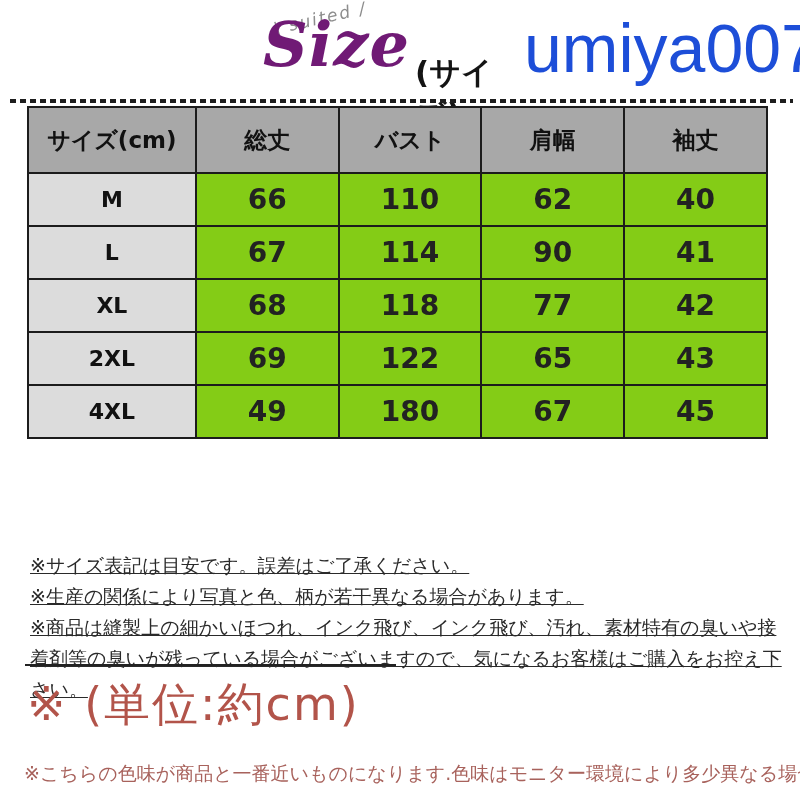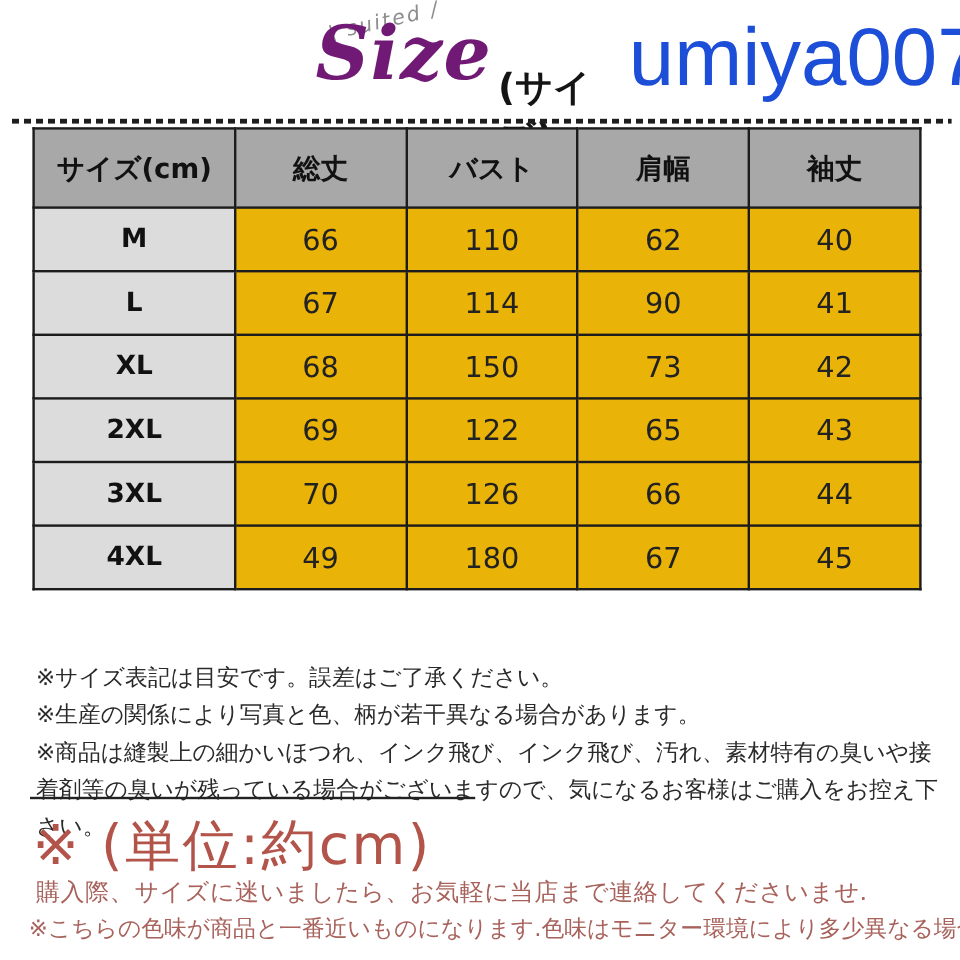--- a/index.html
+++ b/index.html
@@ -51,32 +51,32 @@
     color:#111;
   }
   .size-table thead th{
     background:#a8a8a8;height:62px;font-size:23px;font-weight:bold;
   }
   .size-table tbody tr{height:53px;}
   .size-table tbody th{
     background:#dcdcdc;font-size:22px;font-weight:bold;
   }
   .size-table tbody td{
-    background:#eab308;font-size:24px;font-weight:normal;color:#222;
+    background:#84cc16;font-size:28px;font-weight:bold;color:#222;
   }
   .size-table col.c0{width:22.7%;}
   .size-table col.cn{width:19.325%;}
 
   
   .notes{
     position:absolute;left:30px;top:550px;width:752px;
     font-size:19px;line-height:31px;color:#2a2a2a;
     word-break:break-all;
   }
-  .note-line{margin:0;}
+  .note-line{margin:0;text-decoration:underline;}
 
   
   .rule{
     position:absolute;left:25px;top:664px;width:371px;height:0;
     border-top:2px solid #222222;
   }
   .unit-note{
     position:absolute;left:27px;top:674px;
     font-size:46px;color:#b2544a;letter-spacing:2px;
   }
@@ -131,52 +131,44 @@
       <tr>
         <th>L</th>
         <td>67</td>
         <td>114</td>
         <td>90</td>
         <td>41</td>
       </tr>
       <tr>
         <th>XL</th>
         <td>68</td>
-        <td>150</td>
-        <td>73</td>
+        <td>118</td>
+        <td>77</td>
         <td>42</td>
       </tr>
       <tr>
         <th>2XL</th>
         <td>69</td>
         <td>122</td>
         <td>65</td>
         <td>43</td>
-      </tr>
-      <tr>
-        <th>3XL</th>
-        <td>70</td>
-        <td>126</td>
-        <td>66</td>
-        <td>44</td>
       </tr>
       <tr>
         <th>4XL</th>
         <td>49</td>
         <td>180</td>
         <td>67</td>
         <td>45</td>
       </tr>
     </tbody>
   </table>
 
   <div class="notes">
     <p class="note-line">※サイズ表記は目安です。誤差はご了承ください。</p>
     <p class="note-line">※生産の関係により写真と色、柄が若干異なる場合があります。</p>
     <p class="note-line">※商品は縫製上の細かいほつれ、インク飛び、インク飛び、汚れ、素材特有の臭いや接着剤等の臭いが残っている場合がございますので、気になるお客様はご購入をお控え下さい。</p>
   </div>
 
   <div class="rule"></div>
   <div class="unit-note">※ (単位:約cm)</div>
-  <div class="contact-note">購入際、サイズに迷いましたら、お気軽に当店まで連絡してくださいませ.</div>
   <div class="color-note">※こちらの色味が商品と一番近いものになります.色味はモニター環境により多少異なる場合がございます</div>
 
 </div>
 
 </body></html>

